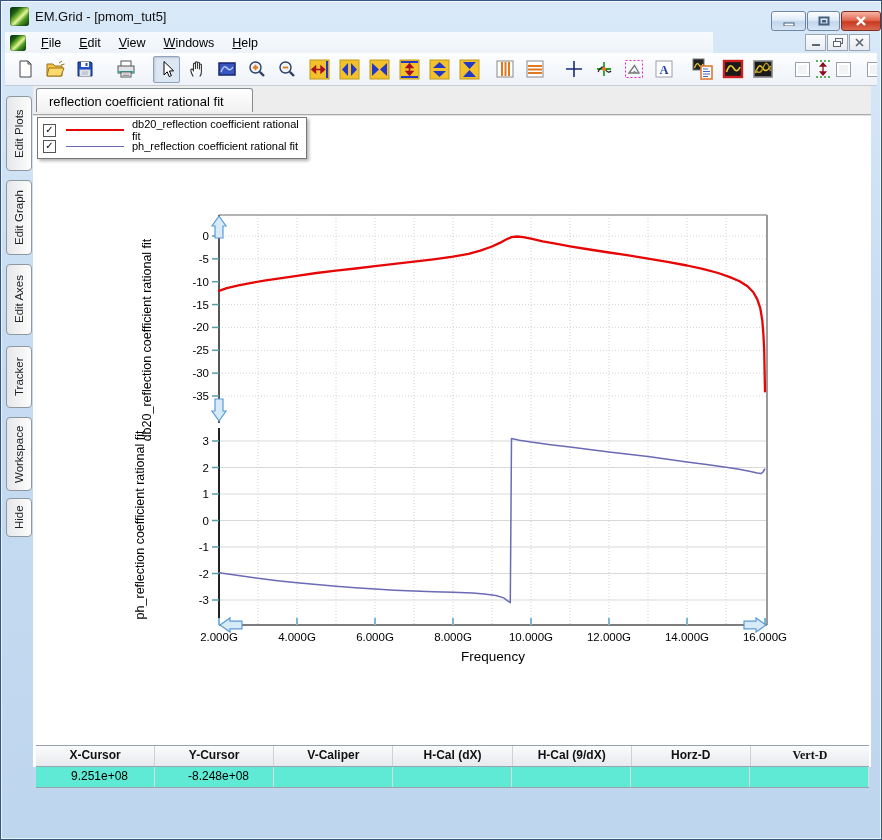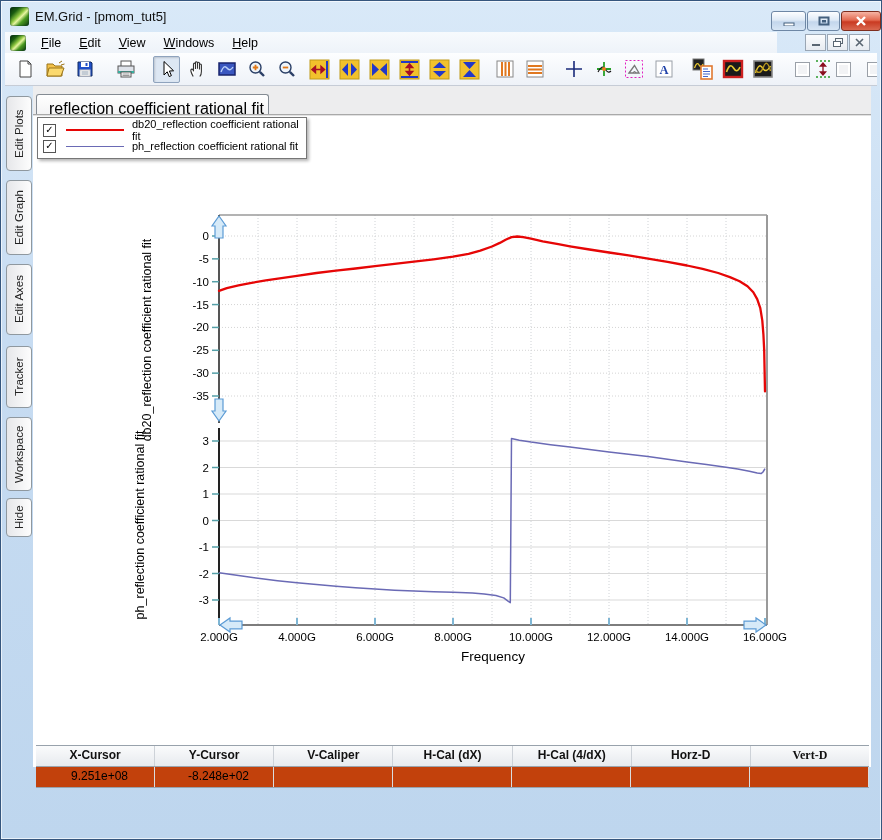--- a/index.html
+++ b/index.html
@@ -16,21 +16,21 @@
   #title-text{position:absolute;left:34px;top:8px;font-size:13px;color:#111;text-align:right;}
   .appicon{position:absolute;width:19px;height:19px;border-radius:3px;
     background:linear-gradient(135deg,#0a2a0a 0%,#1a5c10 25%,#8cc63f 45%,#e8f5a0 55%,#4a9a20 70%,#0d330d 100%);
     box-shadow:inset 0 0 2px #032;}
   .winbtn{position:absolute;top:10px;height:18px;border-radius:3px;border:1px solid #6e87a5;
     background:linear-gradient(to bottom,#fdfeff,#dfeaf6 45%,#c3d6ec 55%,#d7e6f5);
     display:flex;align-items:center;justify-content:center;}
   .winbtn svg{display:block;}
   #btn-close-title{background:linear-gradient(to bottom,#f6b4a4,#e36a51 45%,#c93a22 55%,#d96850);border-color:#7e2e1f;}
   
-  #menubar{position:absolute;left:4px;top:31px;width:772px;height:21px;background:linear-gradient(to bottom,#f7fafd,#eef3f9);
+  #menubar{position:absolute;left:4px;top:31px;width:708px;height:21px;background:linear-gradient(to bottom,#f7fafd,#eef3f9);
     border-bottom:1px solid #d4dce6;display:flex;align-items:center;}
   .menu-item{font-size:12.5px;color:#000;padding:2px 9px;cursor:default;}
   .menu-item u{text-decoration:underline;}
   .mdibtn{position:absolute;top:2px;width:19px;height:15px;border:1px solid #9aa6b4;background:linear-gradient(to bottom,#fbfcfd,#e7ebf1);
     display:flex;align-items:center;justify-content:center;}
   
   #toolbar{position:absolute;left:4px;top:52px;width:872px;height:33px;
     background:linear-gradient(to bottom,#fdfeff,#eef2f8);border-bottom:1px solid #c6ccd6;
     display:flex;align-items:center;gap:3px;padding-left:4px;box-sizing:border-box;overflow:hidden;white-space:nowrap;}
   .tbtn{width:25px;height:25px;flex:0 0 auto;display:flex;align-items:center;justify-content:center;border:1px solid transparent;border-radius:2px;}
@@ -39,43 +39,43 @@
   .tcheck{width:13px;height:13px;flex:0 0 auto;border:1px solid #9aa0a8;background:#f2f3f5;box-shadow:inset 0 0 0 2px #fff;}
   
   .side-btn{position:absolute;left:5px;width:26px;box-sizing:border-box;
     border:1px solid #8f989f;border-radius:4px;
     background:linear-gradient(to right,#fdfdfd,#e6e7ea);
     writing-mode:vertical-rl;transform:rotate(180deg);
     display:flex;align-items:center;justify-content:center;
     font-size:11.5px;color:#222;cursor:default;}
   
   #tabstrip{position:absolute;left:32px;top:85px;width:838px;height:28px;background:#ededee;}
-  #tab-main{position:absolute;left:3px;top:8px;height:24px;box-sizing:border-box;
+  #tab-main{position:absolute;left:3px;top:2px;height:24px;box-sizing:border-box;
     border:1px solid #848b93;border-bottom:none;border-radius:3px 3px 0 0;
     background:linear-gradient(to bottom,#ffffff,#f1f1f2);
-    font-size:16px;color:#000;padding:5px 4px 0 12px;}
+    font-size:13px;color:#000;padding:5px 28px 0 12px;}
   #panel{position:absolute;left:32px;top:113px;width:838px;height:652px;background:#fff;
     border-top:1px solid #a9a9a9;box-shadow:inset 0 1px 0 #e2e2e2;}
   #plot-svg{position:absolute;left:1px;top:1px;}
   
   #legend{position:absolute;left:36px;top:116px;width:258px;background:#fff;border:1px solid #767676;
     box-shadow:2px 2px 3px rgba(0,0,0,.3);padding:4px 5px;}
   .legend-row{display:flex;align-items:center;height:16px;}
   .legend-check{width:11px;height:11px;border:1px solid #555;background:#fff;font-size:10px;line-height:10px;
     text-align:center;color:#000;flex:0 0 auto;}
   .legend-line{width:58px;height:0;margin:0 8px 0 10px;flex:0 0 auto;}
   .legend-label{font-size:11px;color:#000;}
   
   #status-table{position:absolute;left:35px;top:744px;width:833px;border-top:1px solid #98a2ac;border-bottom:1px solid #98a2ac;}
   #status-head{display:flex;background:linear-gradient(to bottom,#fafbfc,#e7eaee);border-bottom:1px solid #9aa4ae;}
   #status-vals{display:flex;background:#f4f4f4;}
   .st-cell{flex:1 1 0;text-align:center;font-size:12px;padding:2px 0 3px 0;border-right:1px solid #cdd2d8;overflow:hidden;}
   .st-cell:last-child{border-right:none;font-family:Liberation Serif, serif;}
   #status-head .st-cell{font-weight:bold;color:#111;}
-  #status-vals .st-cell{color:#000;background:#c2410c;border-right:1px solid #d9dcdf;padding-left:9px;}
+  #status-vals .st-cell{color:#000;background:#5eead4;border-right:1px solid #d9dcdf;padding-left:9px;}
 </style>
 </head>
 <body>
 
 <div id="window">
 
   <div id="titlebar">
     <div class="appicon" style="left:9px;top:6px;"></div>
     <div id="title-text">EM.Grid - [pmom_tut5]</div>
     <div class="winbtn" style="left:770px;width:33px;">
@@ -410,27 +410,27 @@
         <div class="legend-label">ph_reflection coefficient rational fit</div>
       </div>
     </div>
 
   <div id="status-table">
     <div id="status-head">
         <div class="st-cell">X-Cursor</div>
         <div class="st-cell">Y-Cursor</div>
         <div class="st-cell">V-Caliper</div>
         <div class="st-cell">H-Cal (dX)</div>
-        <div class="st-cell">H-Cal (4/dX)</div>
+        <div class="st-cell">H-Cal (9/dX)</div>
         <div class="st-cell">Horz-D</div>
         <div class="st-cell">Vert-D</div>
       </div>
     <div id="status-vals">
         <div class="st-cell">9.251e+08</div>
-        <div class="st-cell">-8.248e+02</div>
+        <div class="st-cell">-8.248e+08</div>
         <div class="st-cell">&nbsp;</div>
         <div class="st-cell">&nbsp;</div>
         <div class="st-cell">&nbsp;</div>
         <div class="st-cell">&nbsp;</div>
         <div class="st-cell">&nbsp;</div>
       </div>
   </div>
 
 </div>
 

